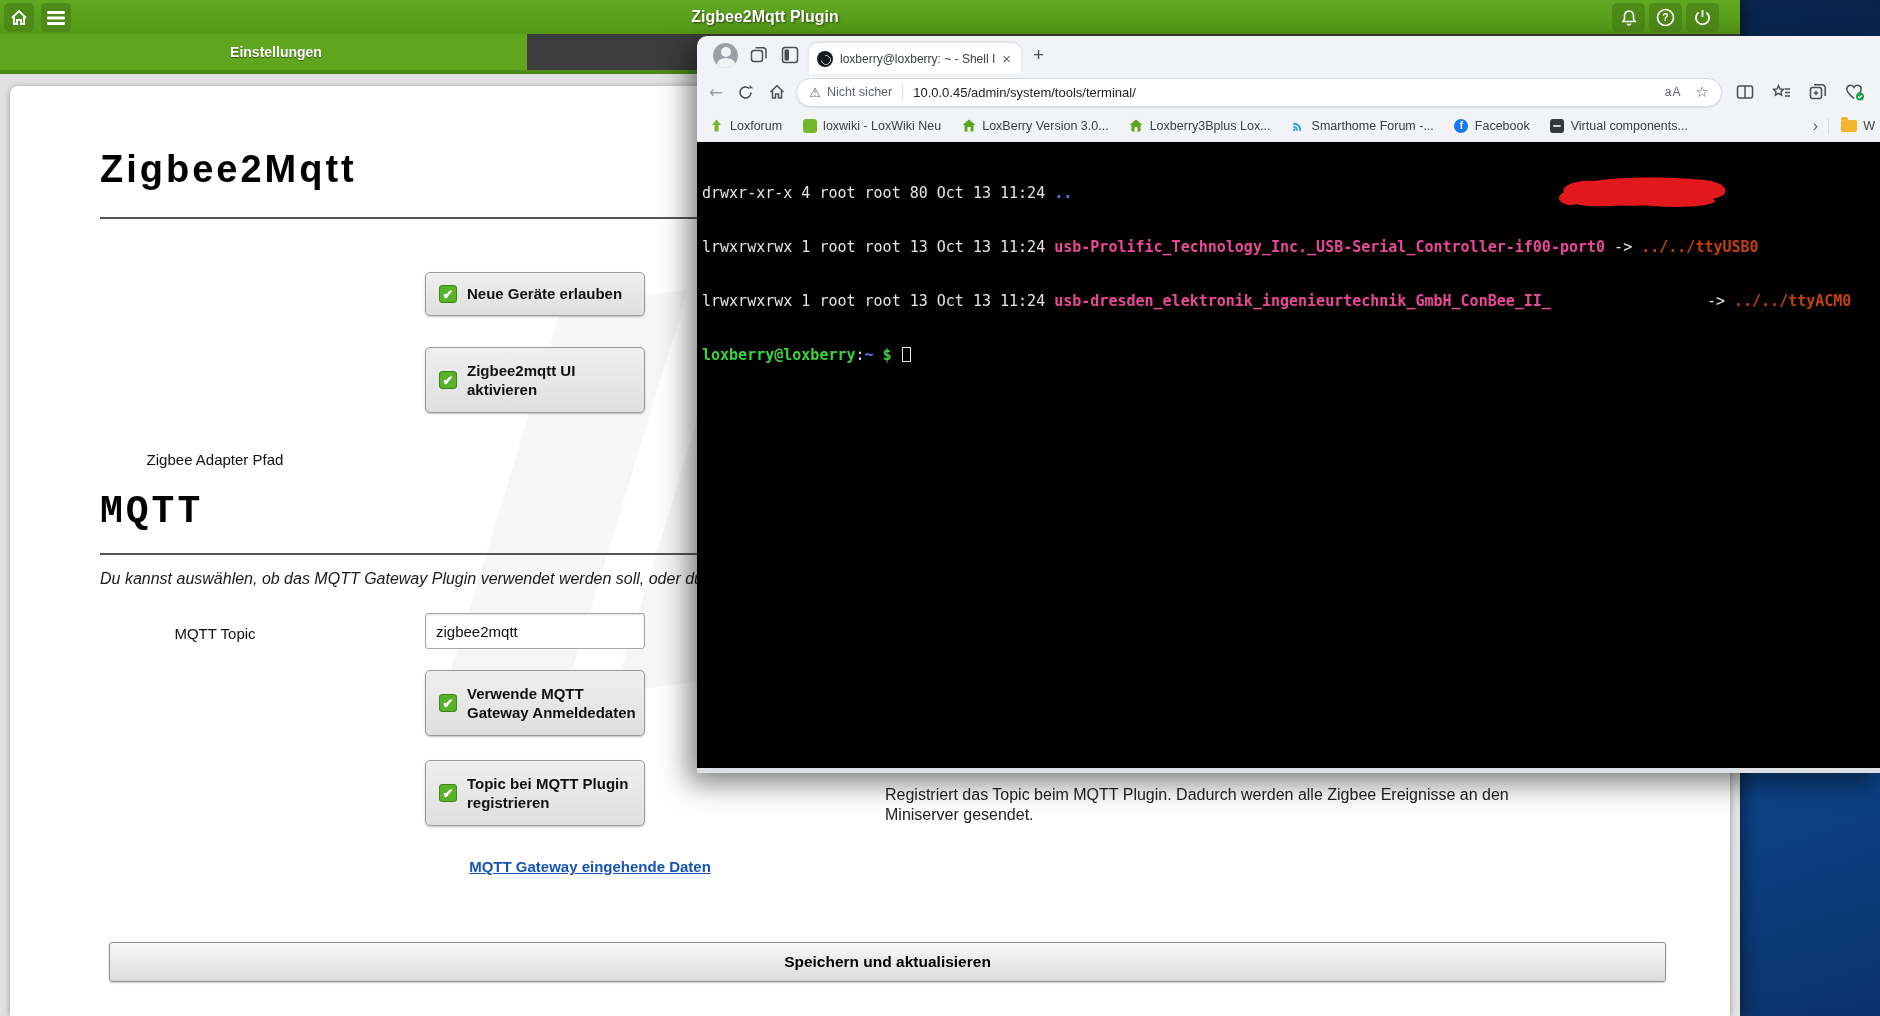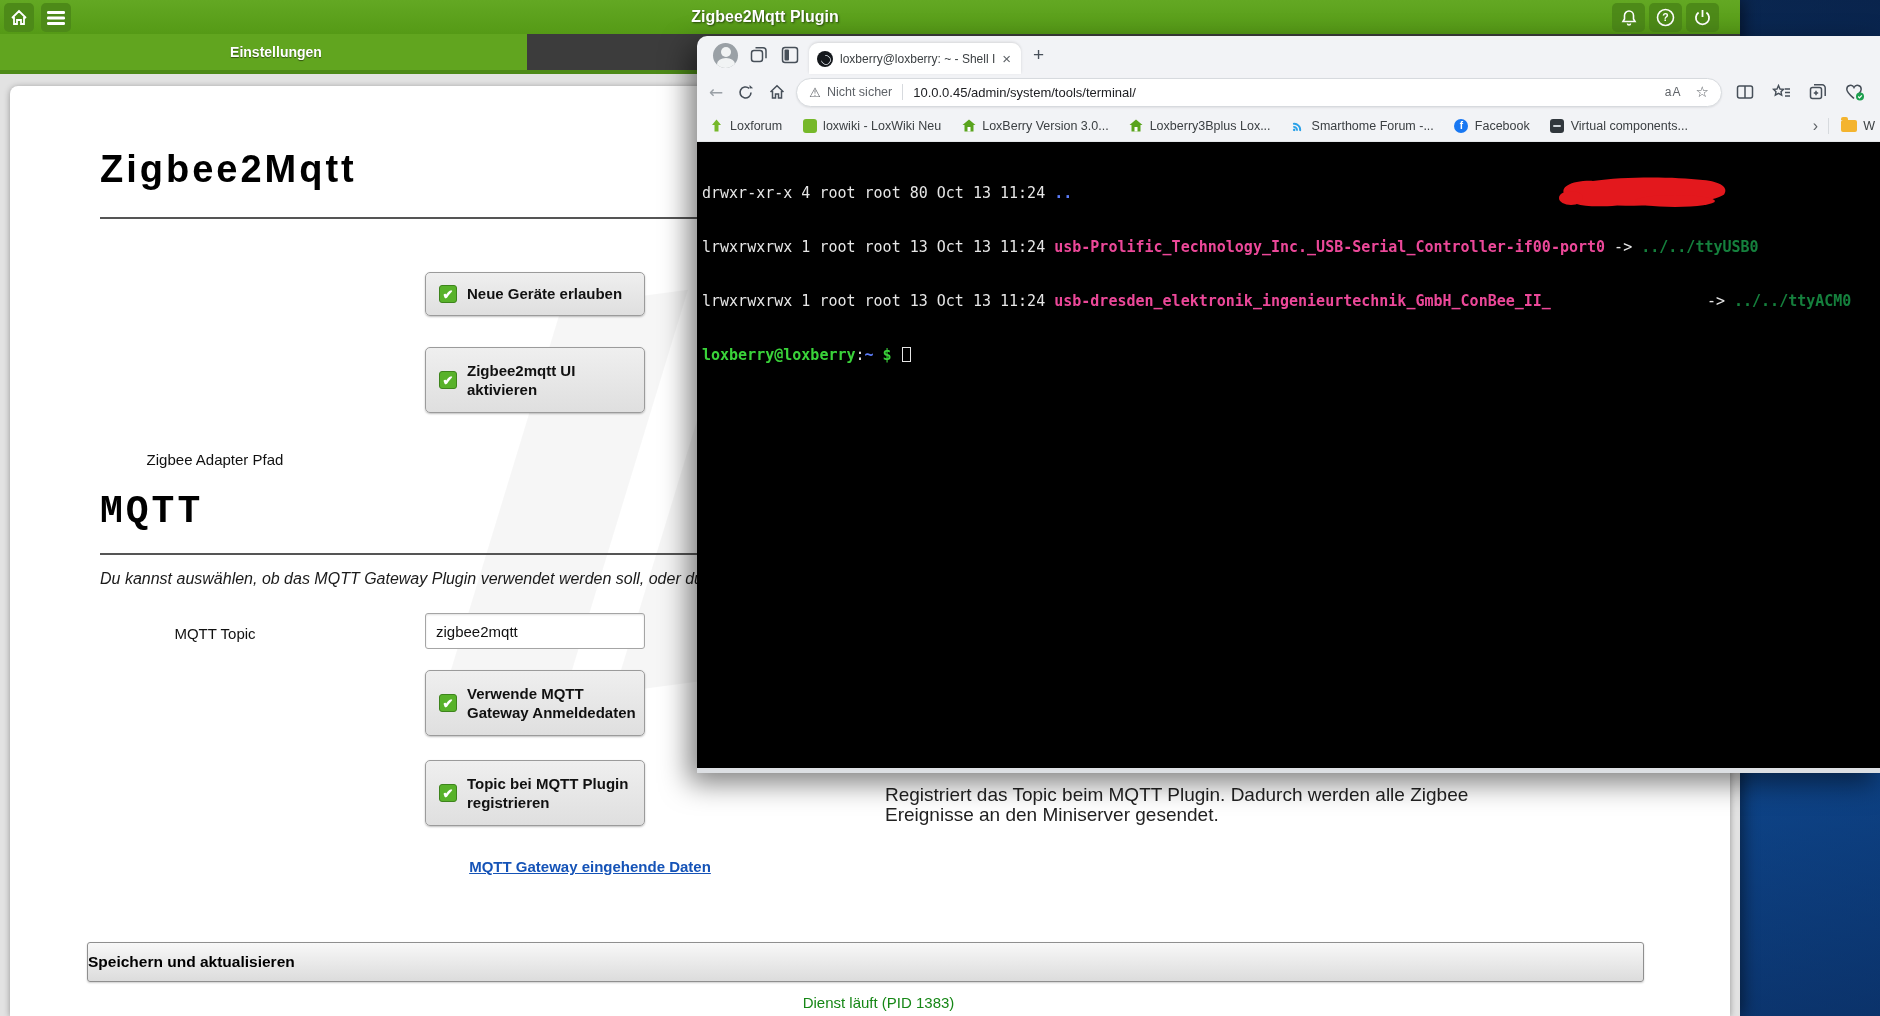--- a/index.html
+++ b/index.html
@@ -54,25 +54,25 @@
 
   .frm-label { position:absolute; left:15px; width:380px; text-align:center;
     font-size:15px; color:#111; }
   .frm-input { position:absolute; left:415px; width:220px; height:36px;
     border:1px solid #a5a5a5; border-radius:3px; background:#fff; font-size:15px;
     color:#111; padding:0 10px; box-shadow:inset 0 1px 2px rgba(0,0,0,.12);
     font-family:"Liberation Sans", sans-serif; }
 
   .lb-link { position:absolute; left:415px; width:330px; text-align:center;
     font-size:15px; font-weight:bold; color:#1553b7; text-decoration:underline; cursor:pointer; }
-  .help-text { position:absolute; left:875px; width:630px; font-size:19px; color:#222;
+  .help-text { position:absolute; left:875px; width:630px; font-size:16px; color:#222;
     line-height:20px; }
-  .save-btn { position:absolute; left:77px; width:1557px; height:40px;
+  .save-btn { position:absolute; left:99px; width:1557px; height:40px;
     background:linear-gradient(#f8f8f8,#dcdcdc); border:1px solid #8f8f8f; border-radius:3px;
-    font-size:15.5px; font-weight:bold; color:#000; text-align:left; line-height:38px;
+    font-size:15.5px; font-weight:bold; color:#000; text-align:center; line-height:38px;
     cursor:pointer; box-shadow:0 1px 2px rgba(0,0,0,.2); }
   .status-green { position:absolute; left:90px; width:1557px; text-align:center;
     font-size:15px; color:#168716; }
 
   
   .edge { position:absolute; left:697px; top:36px; width:1186px; height:737px;
     background:#f2f3f6; border-radius:10px 0 0 0;
     box-shadow:-8px 10px 28px rgba(0,0,0,.5); overflow:hidden; }
   .e-tabstrip { position:absolute; left:0; top:0; width:100%; height:38px;
     display:flex; align-items:center; padding-left:16px; }
@@ -129,21 +129,21 @@
   .folder { width:16px; height:12px; background:#f4b42f; border-radius:2px; position:relative;
     margin-right:6px; }
   .folder::before { content:""; position:absolute; left:0; top:-3px; width:7px; height:3px;
     background:#f4b42f; border-radius:2px 2px 0 0; }
 
   .term { position:absolute; left:0; top:106px; width:100%; height:626px; background:#000;
     font-family:"DejaVu Sans Mono", monospace; font-size:15px; line-height:18px;
     color:#e6e6e6; padding:6px 0 0 5px; white-space:pre; }
   .t-dir { color:#5c7cfa; font-weight:bold; }
   .t-ln { color:#ec4899; font-weight:bold; }
-  .t-dev { color:#15803d; font-weight:bold;margin-top:28px; }
+  .t-dev { color:#c2410c; font-weight:bold;margin-top:28px; }
   .t-usr { color:#3ad33a; font-weight:bold; }
   .t-cursor { display:inline-block; width:9px; height:15px; border:1.5px solid #e6e6e6;
     vertical-align:-2px; margin-left:1px; }
   .t-gap { display:inline-block; width:156px; }
   .scribble { position:absolute; left:858px; top:32px; width:178px; height:36px; }
   .e-bottom { position:absolute; left:0; bottom:0; width:100%; height:5px; background:#dcdfe3; }
 
   svg.i { display:block; }
 </style>
 </head>
@@ -241,21 +241,20 @@
       <div class="cbx" style="top:674px; height:66px;">
         <span class="box">✔</span>
         <span class="lbl">Topic bei MQTT Plugin registrieren</span>
       </div>
 
       <div class="lb-link" style="top:772px;">MQTT Gateway eingehende Daten</div>
 
       <div class="help-text" style="top:699px;">Registriert das Topic beim MQTT Plugin. Dadurch werden alle Zigbee Ereignisse an den Miniserver gesendet.</div>
 
       <div class="save-btn" style="top:856px;">Speichern und aktualisieren</div>
-      <div class="status-green" style="top:908px;">Dienst läuft (PID 1383)</div>
     </div>
   </div>
 </div>
 
 <div class="edge">
 
   <div class="e-tabstrip">
     <div class="e-avatar"></div>
     <span class="e-ic" style="margin-right:13px;">
       <svg class="i" width="18" height="18" viewBox="0 0 18 18">

